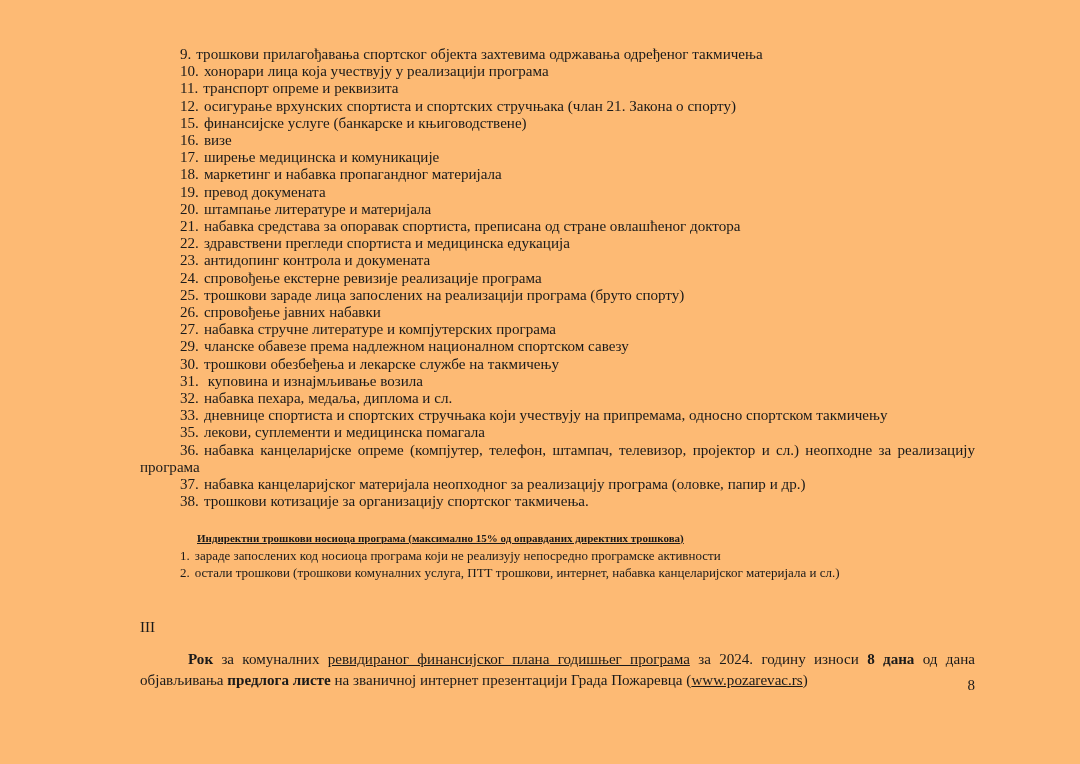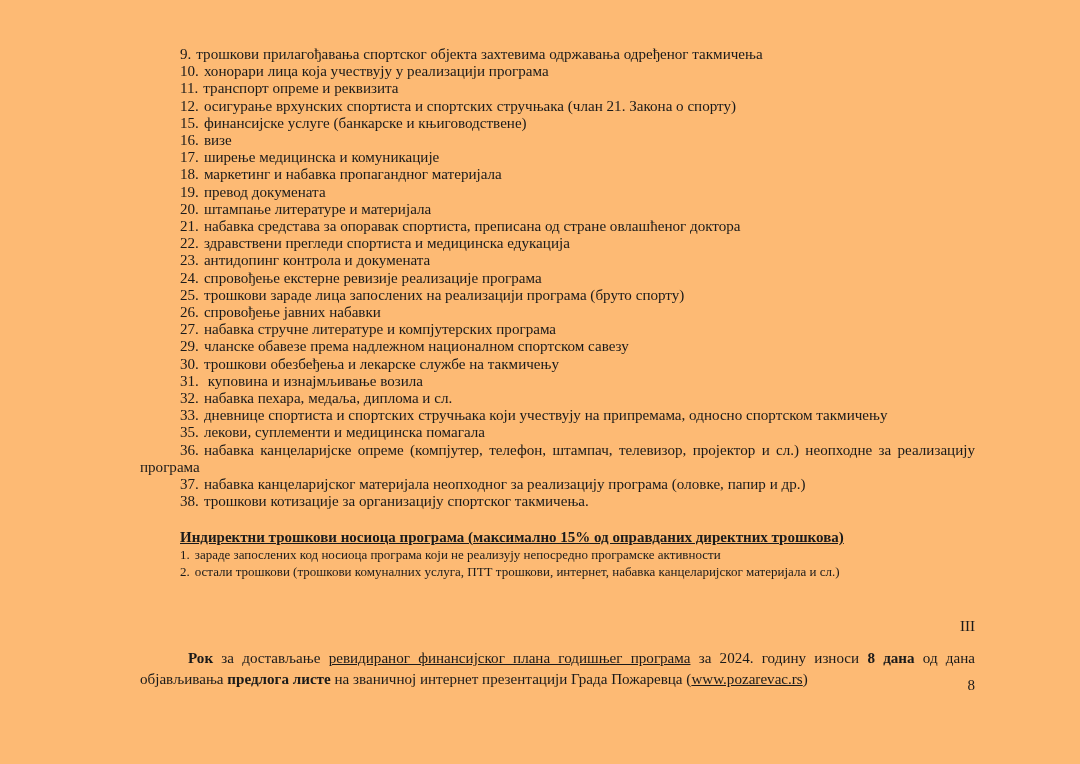--- a/index.html
+++ b/index.html
@@ -76,44 +76,44 @@
     margin-left: 40px;
     width: auto;
     padding-right: 5px;
   }
 
   .spacer {
     height: 17.2px;
   }
 
   .section-heading {
-    font-size: 15px;
+    font-size: 11px;
     line-height: 17.2px;
     font-weight: bold;
     text-decoration: underline;
-    margin-left: 40px;
+    margin-left: 57px;
     display: inline-block;
   }
 
   .indirect-item {
     font-size: 13px;
     line-height: 17.2px;
     text-align: justify;
   }
   .indirect-item .num {
     margin-left: 40px;
     padding-right: 5px;
   }
 
   .gap-large {
     height: 38px;
   }
 
   .roman-numeral {
-    text-align: right;
+    text-align: left;
     font-size: 15.1px;
     line-height: 17.2px;
     width: 835px;
   }
 
   .gap-small {
     height: 13px;
   }
 
   .closing-paragraph {
@@ -189,20 +189,20 @@
         <div class="indirect-item"><span class="num">2.</span><span>остали трошкови (трошкови комуналних услуга, ПТТ трошкови, интернет,  набавка канцеларијског материјала и сл.)</span></div>
       </div>
 
     <div class="gap-large"></div>
 
     <div class="roman-numeral">III</div>
 
     <div class="gap-small"></div>
 
     <div class="closing-paragraph">
-      <b>Рок</b><span> за достављање </span><span class="uline">ревидираног  финансијског плана годишњег програма</span><span> за 2024. годину износи </span><b>8 дана</b><span> од дана објављивања </span><b>предлога листе</b><span> на званичној интернет презентацији Града Пожаревца (</span><span class="uline">www.pozarevac.rs</span><span>)</span>
+      <b>Рок</b><span> за комуналних </span><span class="uline">ревидираног  финансијског плана годишњег програма</span><span> за 2024. годину износи </span><b>8 дана</b><span> од дана објављивања </span><b>предлога листе</b><span> на званичној интернет презентацији Града Пожаревца (</span><span class="uline">www.pozarevac.rs</span><span>)</span>
     </div>
 
   </div>
 
   <div class="page-number">8</div>
 
 </div>
 
 </body></html>

